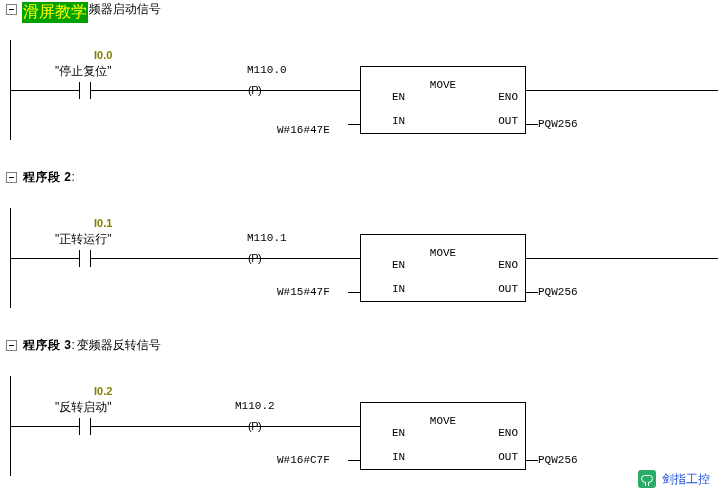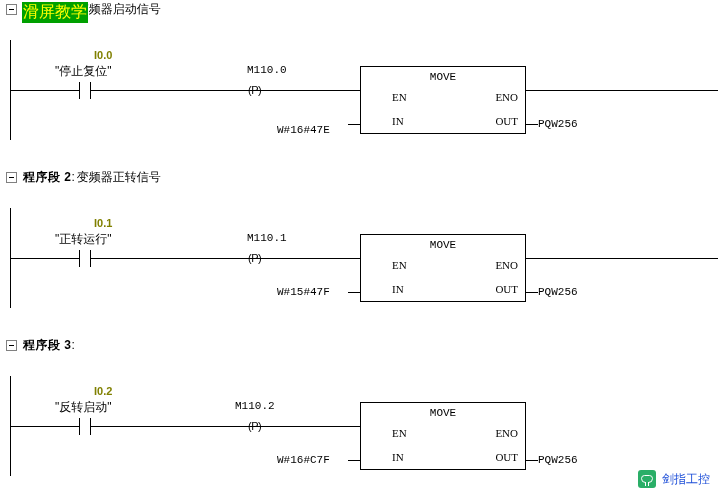--- a/index.html
+++ b/index.html
@@ -121,32 +121,32 @@
   }
 
   .box {
     position: absolute;
     border: 1px solid #000000;
     background: #ffffff;
     box-sizing: border-box;
   }
   .box-title {
     position: absolute;
-    top: 4px;
+    top: 12px;
     left: 0;
     width: 100%;
     text-align: center;
     font-size: 11px;
     font-family: "Liberation Mono", monospace;
     color: #000000;
   }
   .box-pin {
     position: absolute;
     font-size: 11px;
-    font-family: Liberation Serif, serif;
+    font-family: Liberation Mono, monospace;
     color: #000000;
     padding-left: 26px;
   }
   .pin-left { left: 5px; }
   .pin-right { right: 7px; }
 
   
   .wm {
     position: absolute;
     right: 8px;
@@ -239,21 +239,20 @@
 
   <div class="hline" style="left:526px; top:90px; width:192px;"></div>
 </div>
 
 <div class="network" style="top:168px; height:168px;">
 
   <div class="net-header">
     <span class="collapse-box"></span>
     <span class="net-title">程序段 2</span>
     <span class="net-desc">:</span>
-    <span class="net-desc" style="margin-left:2px;">变频器正转信号</span>
   </div>
 
   <div class="rail" style="left:10px; top:40px; width:1px; height:100px;"></div>
 
   <div class="lbl addr" style="left:67px; top:49px;">I0.1</div>
   <div class="lbl cmt" style="left:55px; top:63px;">"正转运行"</div>
 
   <div class="hline" style="left:10px; top:90px; width:69px;"></div>
   <div class="contact" style="left:79px; top:82px; width:12px; height:17px;">
     <span class="bar left"></span>
@@ -277,20 +276,21 @@
   <div class="lbl mono" style="left:538px; top:118px;">PQW256</div>
   <div class="hline" style="left:526px; top:90px; width:192px;"></div>
 </div>
 
 <div class="network" style="top:336px; height:158px;">
 
   <div class="net-header">
     <span class="collapse-box"></span>
     <span class="net-title">程序段 3</span>
     <span class="net-desc">:</span>
+    <span class="net-desc" style="margin-left:2px;">变频器反转信号</span>
   </div>
 
   <div class="rail" style="left:10px; top:40px; width:1px; height:100px;"></div>
 
   <div class="lbl addr" style="left:67px; top:49px;">I0.2</div>
   <div class="lbl cmt" style="left:55px; top:63px;">"反转启动"</div>
 
   <div class="hline" style="left:10px; top:90px; width:69px;"></div>
   <div class="contact" style="left:79px; top:82px; width:12px; height:17px;">
     <span class="bar left"></span>

